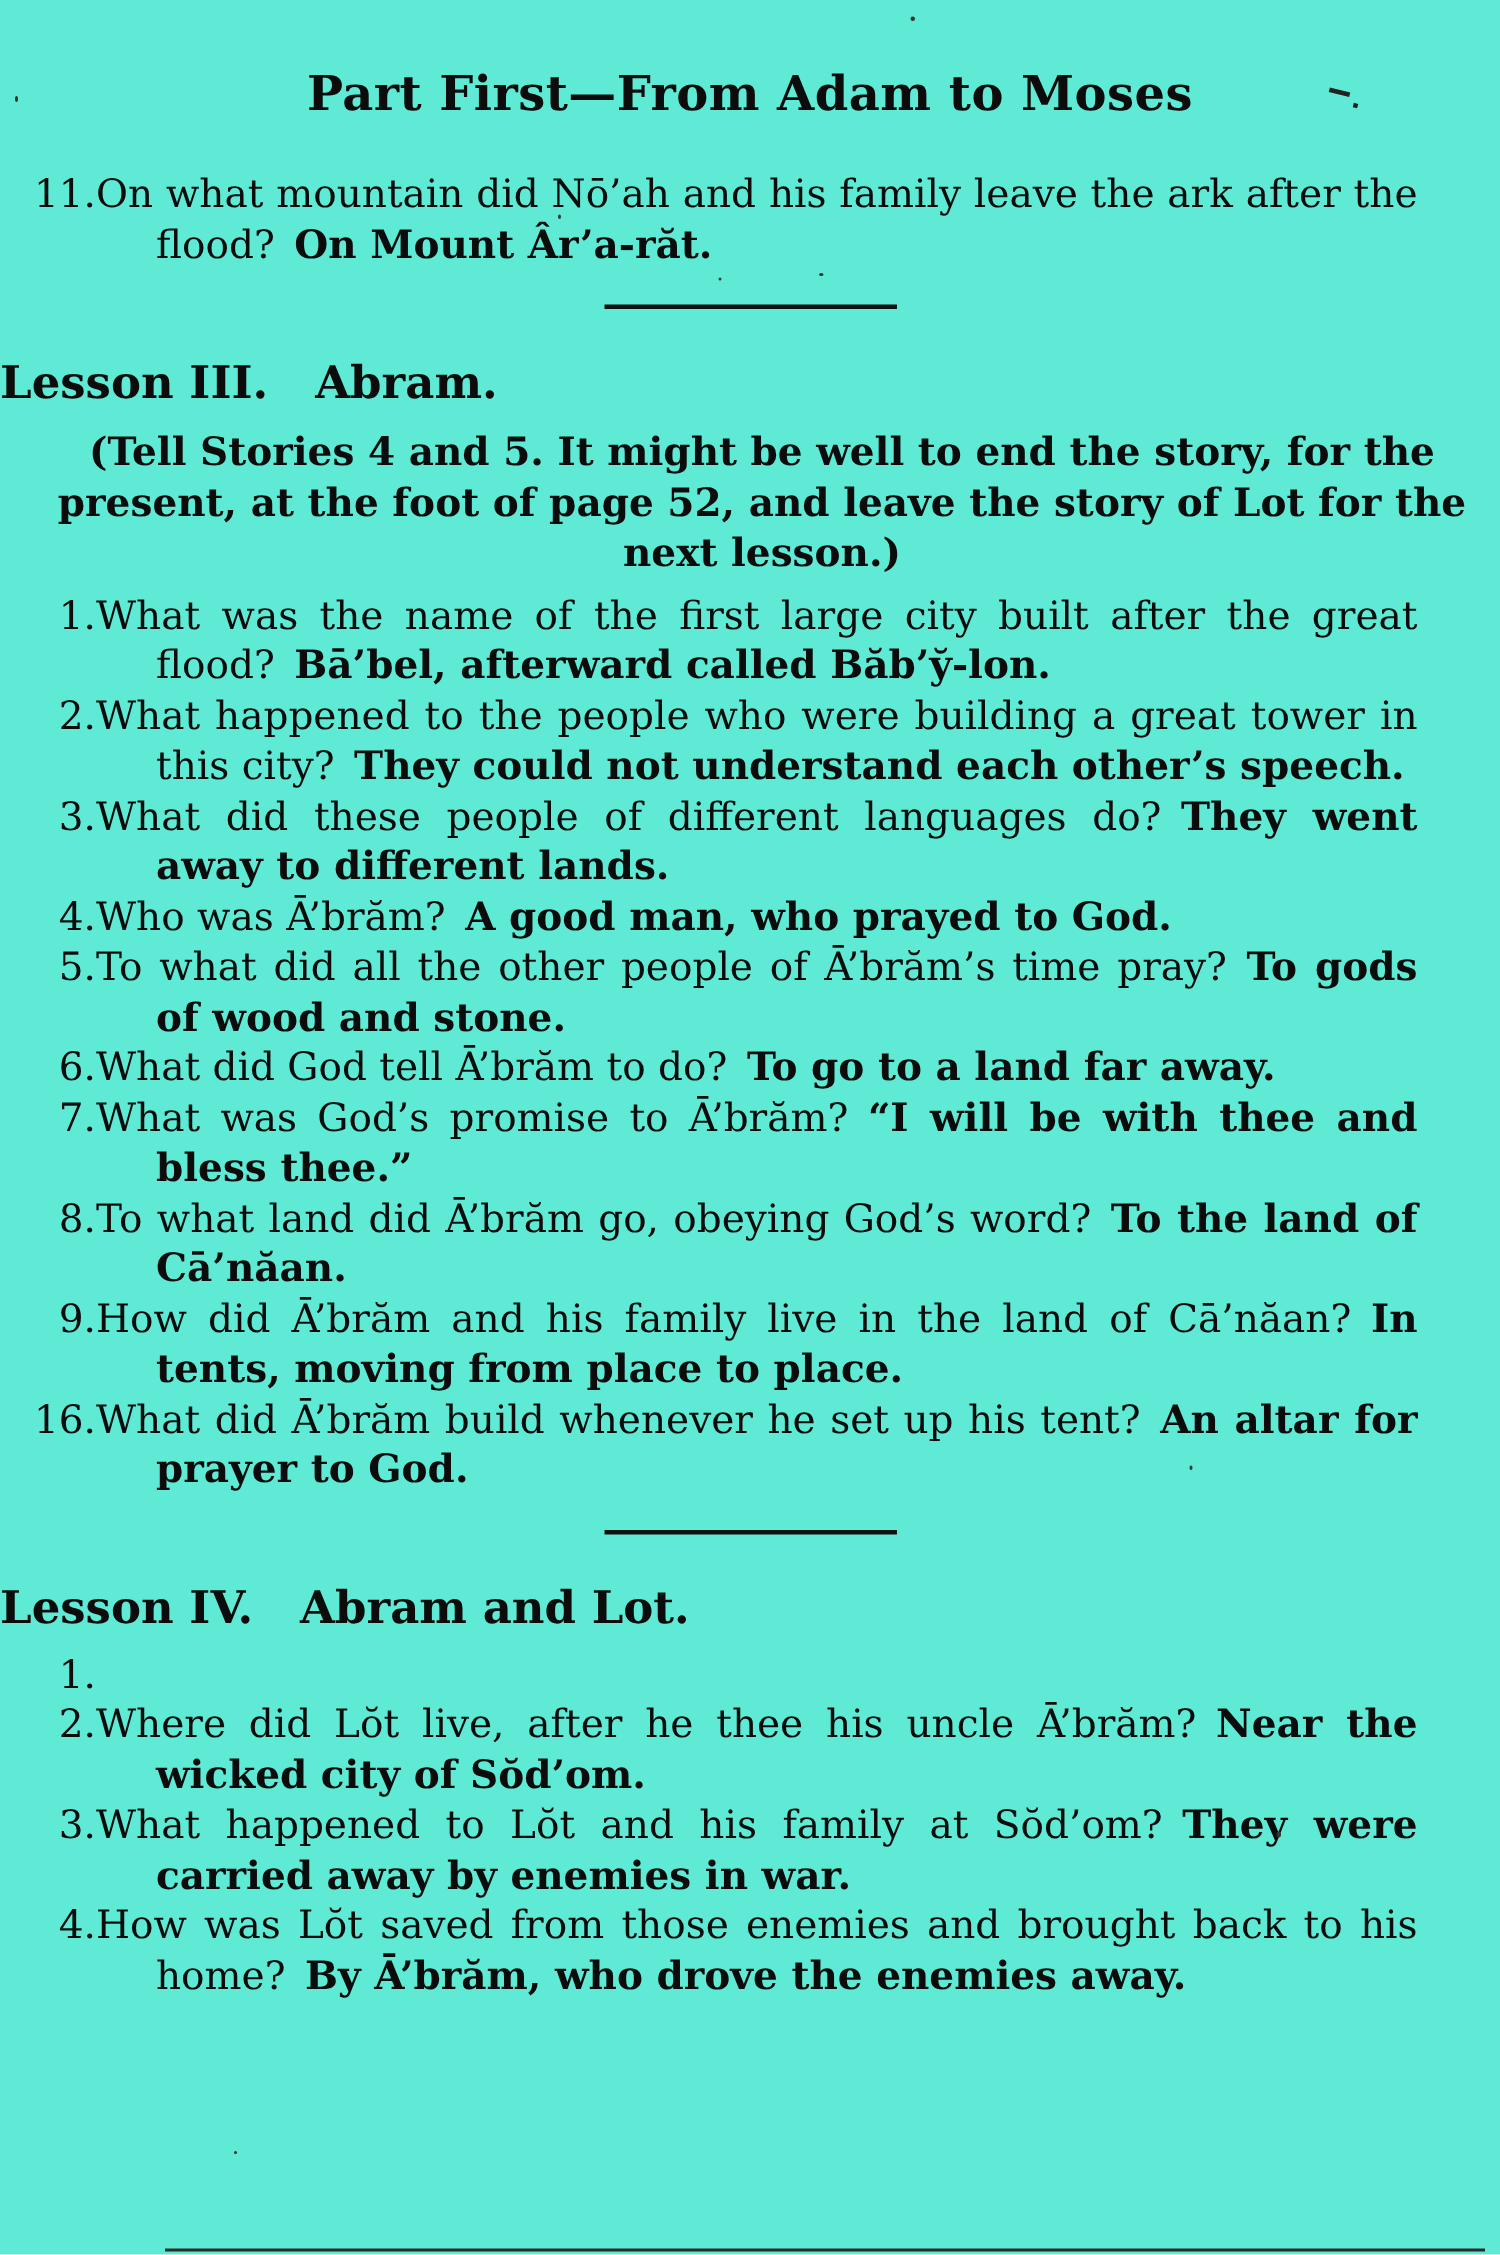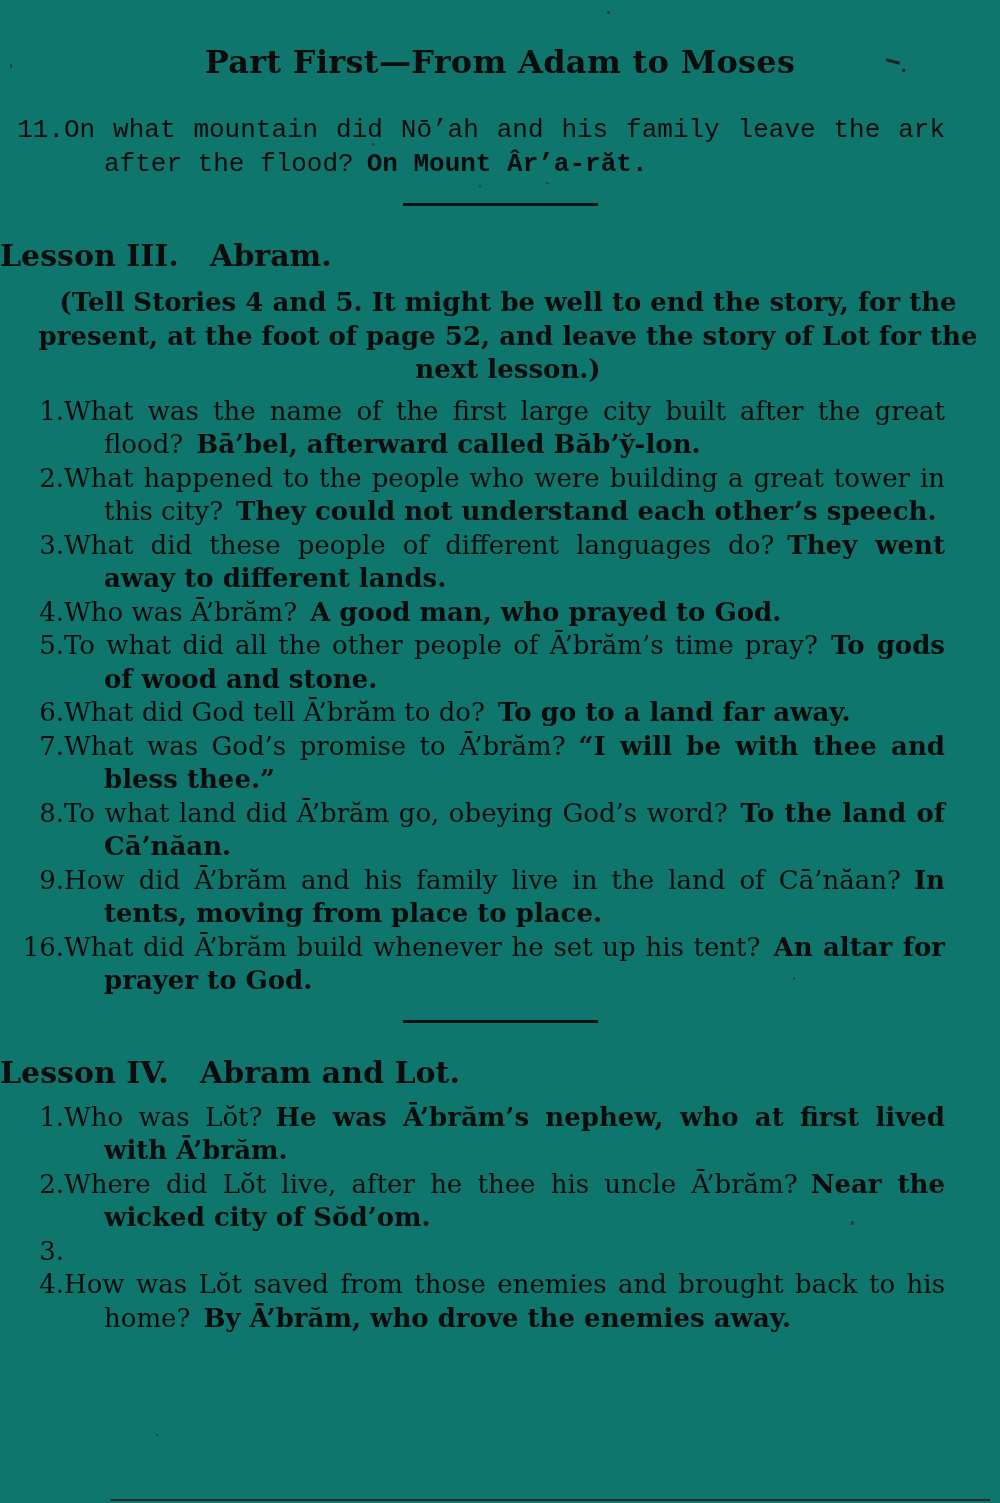--- a/index.html
+++ b/index.html
@@ -1,21 +1,21 @@
 <!DOCTYPE html>
 <html><head>
 <meta charset="utf-8">
 <style>
   html, body { margin: 0; padding: 0; background: #ffffff; }
   .page {
     position: relative;
     width: 1000px;
     height: 1503px;
     box-sizing: border-box;
-    background: #0f766e;
+    background: #5eead4;
     color: #0c0c0c;
     font-family: "DejaVu Serif", serif;
     overflow: hidden;
   }
   .title {
     text-align: center;
     font-weight: 700;
     font-size: 32px;
     line-height: 40px;
     padding-top: 42px;
@@ -30,21 +30,21 @@
     white-space: pre-wrap;
   }
   .note {
     font-weight: 700;
     font-size: 26px;
     line-height: 33.5px;
     text-align: center;
     margin: 10px 9px 0 25px;
   }
   .items { margin-top: 8px; }
-  .intro-block { margin-top: 32px; font-family: Liberation Mono, monospace; }
+  .intro-block { margin-top: 32px; }
   .qa {
     display: flex;
     font-size: 26px;
     line-height: 33.5px;
   }
   .num {
     flex: 0 0 64px;
     width: 64px;
     text-align: right;
     white-space: nowrap;
@@ -156,28 +156,28 @@
     </div>
   </div>
 
   <div class="divider"></div>
 
   <div>
     <div class="heading">Lesson IV.   Abram and Lot.</div>
     <div class="items">
       <div class="qa">
         <span class="num">1.</span>
-        <div class="qa-text"><span>Who was Lŏt?</span><span class="answer">He was Ā’brăm’s nephew, who at first lived with Ā’brăm.</span></div>
       </div>
       <div class="qa">
         <span class="num">2.</span>
         <div class="qa-text"><span>Where did Lŏt live, after he thee his uncle Ā’brăm?</span><span class="answer">Near the wicked city of Sŏd’om.</span></div>
       </div>
       <div class="qa">
         <span class="num">3.</span>
+        <div class="qa-text"><span>What happened to Lŏt and his family at Sŏd’om?</span><span class="answer">They were carried away by enemies in war.</span></div>
       </div>
       <div class="qa">
         <span class="num">4.</span>
         <div class="qa-text"><span>How was Lŏt saved from those enemies and brought back to his home?</span><span class="answer">By Ā’brăm, who drove the enemies away.</span></div>
       </div>
     </div>
   </div>
 
   <div class="speck" style="left:607px; top:11px;"></div>
   <div class="speck" style="left:10px; top:64px; width:2px; height:4px;"></div>

